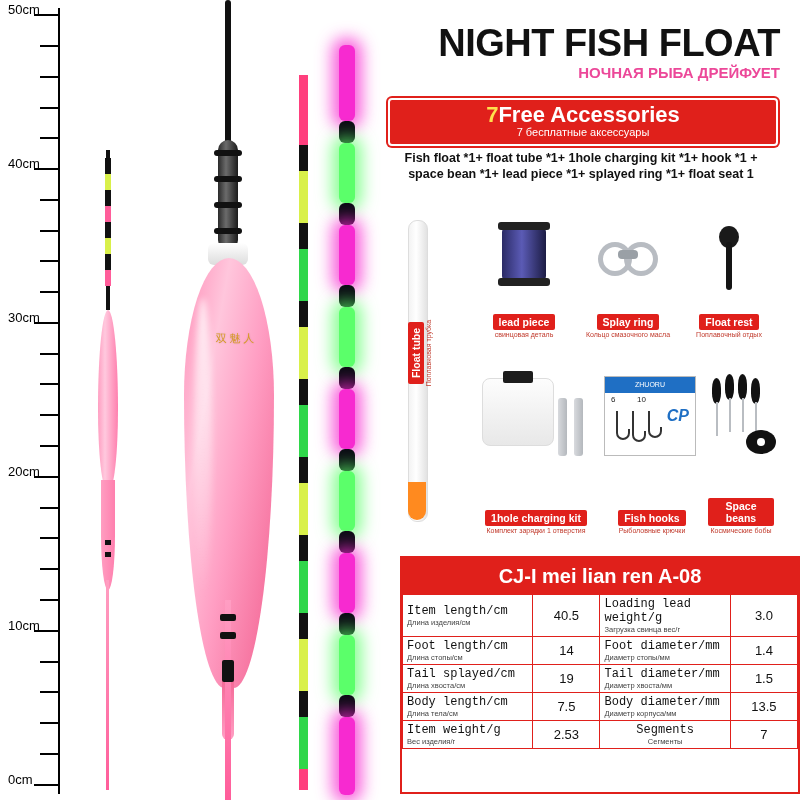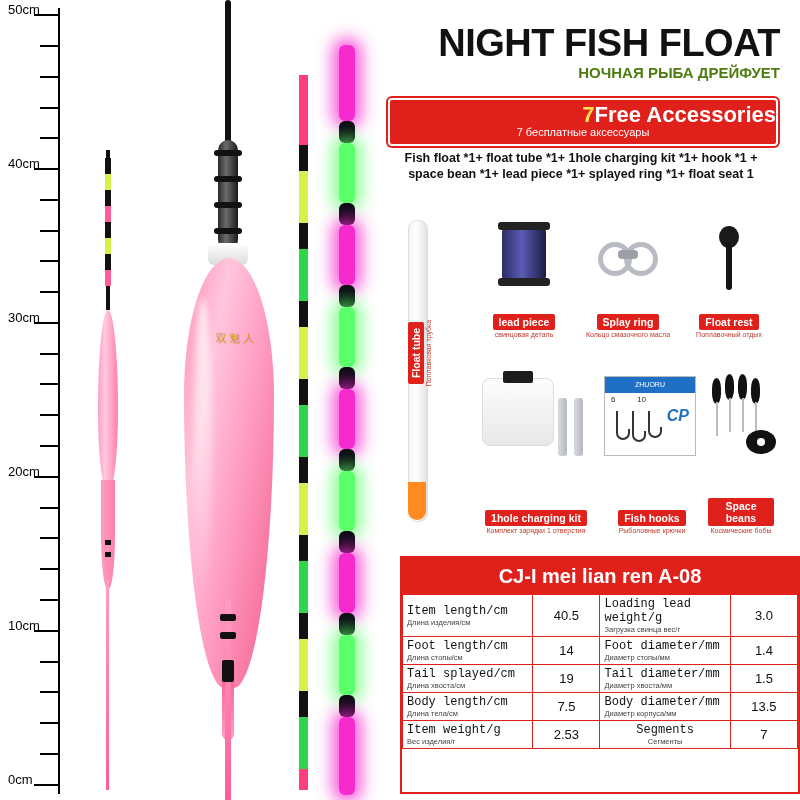--- a/index.html
+++ b/index.html
@@ -53,25 +53,25 @@
   .glow-tube{position:absolute;left:330px;top:45px;width:34px;height:750px;}
   .glow-tube .g{position:absolute;left:9px;width:16px;border-radius:6px;}
   .glow-pink{background:#f72ad0;box-shadow:0 0 16px 7px rgba(247,42,208,.75);}
   .glow-green{background:#5bff6a;box-shadow:0 0 16px 7px rgba(91,255,106,.7);}
   .glow-dark{background:#0b0b14;}
 
   
   .right{position:absolute;left:380px;top:0;width:404px;height:800px;}
   .title{position:absolute;left:4px;top:22px;width:396px;text-align:right;font-size:38px;font-weight:bold;
     letter-spacing:-0.5px;color:#111;font-family:"Liberation Sans",sans-serif;}
-  .subtitle{position:absolute;left:4px;top:64px;width:396px;text-align:right;font-size:15px;font-weight:bold;color:#4d7c0f;}
+  .subtitle{position:absolute;left:4px;top:64px;width:396px;text-align:right;font-size:15px;font-weight:bold;color:#ec4899;}
 
   .acc-banner{position:absolute;left:8px;top:98px;width:386px;height:44px;background:#e0201b;border-radius:4px;
     border:2px solid #fff;box-shadow:0 0 0 2px #e0201b;}
-  .acc-banner .l1{position:absolute;left:0;top:2px;width:100%;text-align:right;color:#fff;font-size:22px;font-weight:bold;}
+  .acc-banner .l1{position:absolute;left:0;top:2px;width:100%;text-align:center;color:#fff;font-size:22px;font-weight:bold;}
   .acc-banner .l1 .num{color:#ffe14d;}
   .acc-banner .l2{position:absolute;left:0;top:26px;width:100%;text-align:center;color:#fff;font-size:11px;}
 
   .acc-en{position:absolute;left:8px;top:150px;width:386px;text-align:center;font-size:12.5px;font-weight:bold;color:#111;line-height:16px;}
   .acc-ru{position:absolute;left:8px;top:186px;width:386px;text-align:center;font-size:8.5px;color:#333;line-height:11px;}
 
   
   .acc-grid{position:absolute;left:8px;top:216px;width:386px;height:330px;}
   .cell{position:absolute;background:#fff;}
   .cap{position:absolute;bottom:0;left:0;width:100%;text-align:center;}

